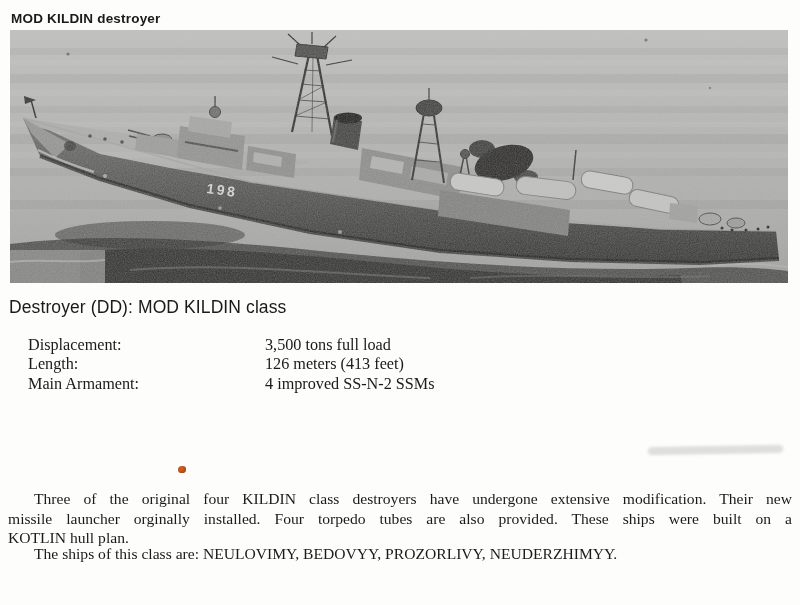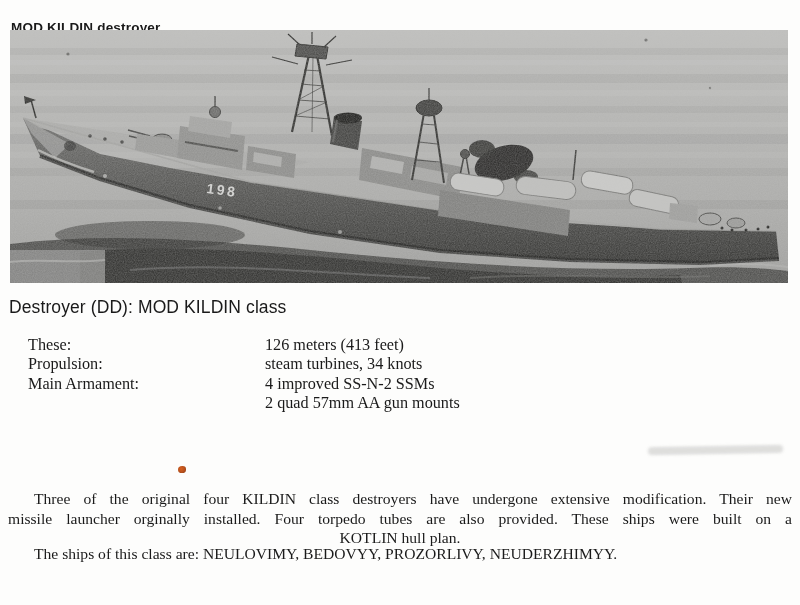--- a/index.html
+++ b/index.html
@@ -4,41 +4,41 @@
 <style>
   html,body{margin:0;padding:0}
   body{
     width:800px;height:605px;position:relative;overflow:hidden;
     background:#fdfdfc;color:#1a1a1a;
     font-family:"Liberation Serif","DejaVu Serif",serif;
   }
   .abs{position:absolute}
   .sans{font-family:"Liberation Sans","DejaVu Sans",sans-serif}
 
-  #top-label{left:11px;top:20px;font-weight:bold;font-size:13.5px;letter-spacing:.2px}
+  #top-label{left:11px;top:11px;font-weight:bold;font-size:13.5px;letter-spacing:.2px}
   #photo-frame{left:10px;top:30px;width:778px;height:253px;background:#b0b0ae}
   #photo-frame svg{display:block}
 
   #section-heading{left:9px;top:297px;font-weight:normal;font-size:17.5px;letter-spacing:.1px}
 
   #spec-table{left:28px;top:336px;width:744px;font-size:16.2px;line-height:19.3px}
   .spec-row{display:flex}
   .spec-label{width:237px;flex:none}
   .spec-value{flex:1}
 
   #ink-dot{left:178px;top:466px;width:8px;height:7px;
     border-radius:55% 45% 50% 50%;
     background:radial-gradient(circle at 40% 40%,#d95f1d 0%,#b5501d 55%,#87380f 100%)}
   #smudge{left:648px;top:446px;width:135px;height:8px;border-radius:4px;
     background:rgba(150,150,146,.30);filter:blur(1.5px);transform:rotate(-1deg)}
 
   #para-1{left:8px;top:489px;width:784px;font-size:15.6px;line-height:19.5px}
   .jline{text-align:justify;text-align-last:justify}
   .jline.first{text-indent:26px}
-  .plainline{text-align:center}
+  .plainline{text-align:left}
   #para-2{left:8px;top:544px;width:784px;font-size:15.6px;line-height:19.5px;text-indent:26px}
 </style>
 </head>
 <body>
 
 <div class="abs sans" id="top-label">MOD KILDIN destroyer</div>
 
 <div class="abs" id="photo-frame">
   <svg width="778" height="253" viewBox="0 0 778 253">
     <defs>
@@ -199,37 +199,36 @@
     </g>
 
     <rect x="0" y="0" width="778" height="253" filter="url(#grain)" opacity="0.42"></rect>
   </svg>
 </div>
 
 <div class="abs sans" id="section-heading">Destroyer (DD): MOD KILDIN class</div>
 
 <div class="abs" id="spec-table">
   <div class="spec-row">
-    <span class="spec-label">These:</span>
+    <span class="spec-label">Displacement:</span>
+    <span class="spec-value">3,500 tons full load</span>
+  </div>
+  <div class="spec-row">
+    <span class="spec-label">Length:</span>
     <span class="spec-value">126 meters (413 feet)</span>
-  </div>
-  <div class="spec-row">
-    <span class="spec-label">Propulsion:</span>
-    <span class="spec-value">steam turbines, 34 knots</span>
   </div>
   <div class="spec-row">
     <span class="spec-label">Main Armament:</span>
     <span class="spec-value">4 improved SS-N-2 SSMs</span>
   </div>
   <div class="spec-row">
     <span class="spec-label"></span>
   </div>
   <div class="spec-row">
     <span class="spec-label"></span>
-    <span class="spec-value">2 quad 57mm AA gun mounts</span>
   </div>
 </div>
 
 <div class="abs" id="smudge"></div>
 <div class="abs" id="ink-dot"></div>
 
 <div class="abs" id="para-1">
   <div class="jline first">Three of the original four KILDIN class destroyers have undergone extensive modification. Their new</div>
   <div class="jline">missile launcher orginally installed. Four torpedo tubes are also provided. These ships were built on a</div>
   <div class="plainline">KOTLIN hull plan.</div>

